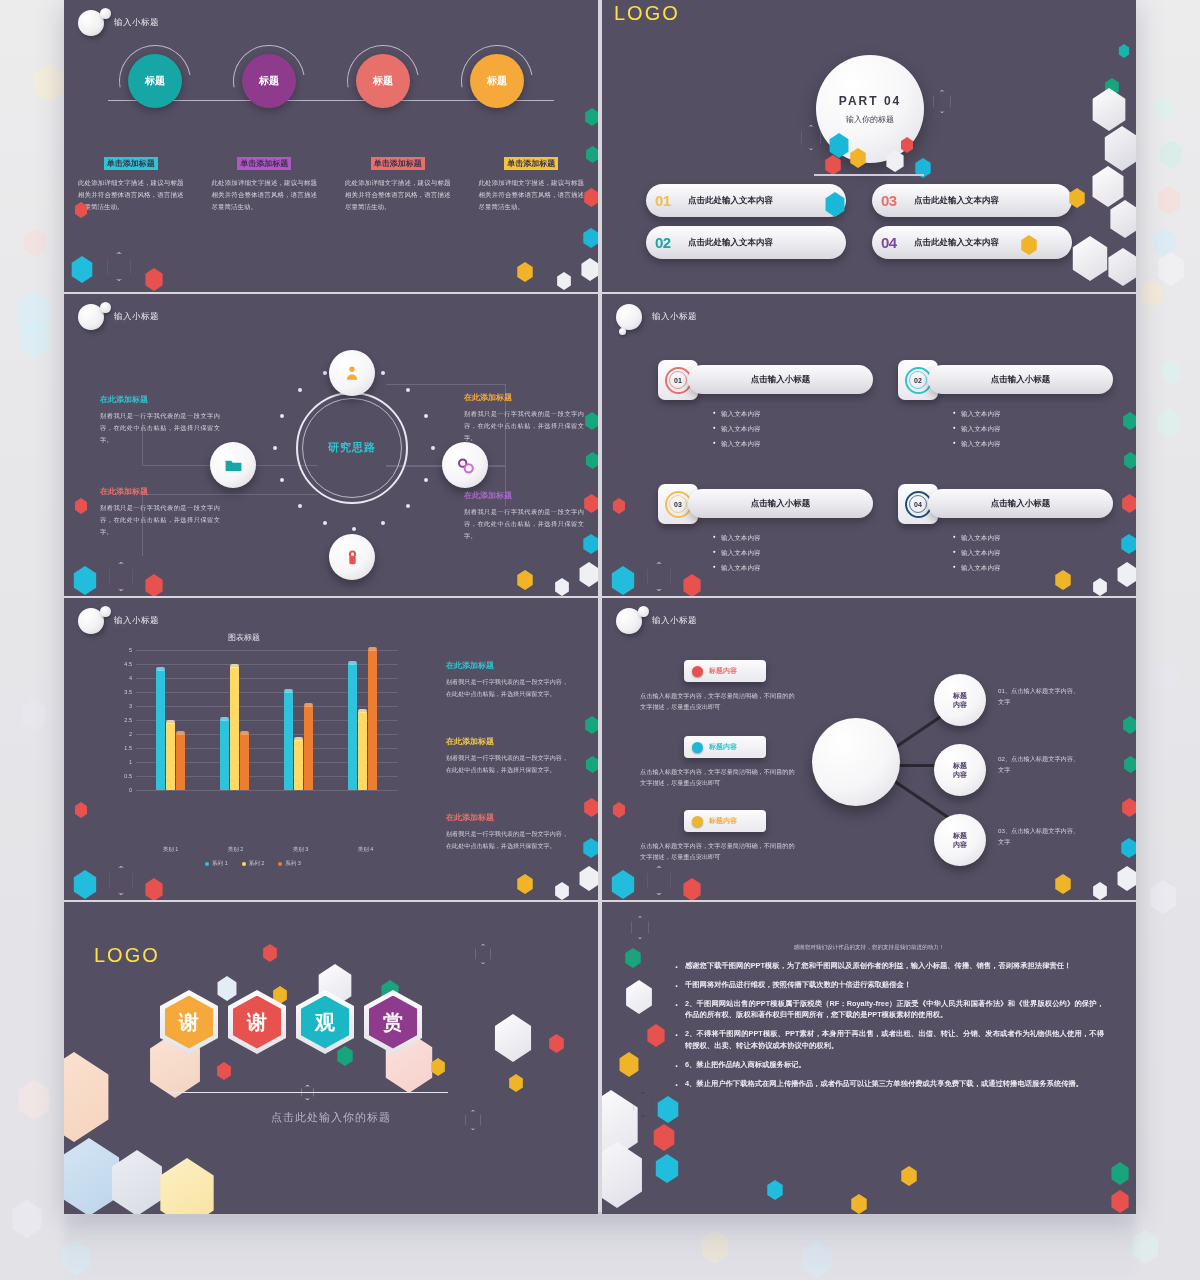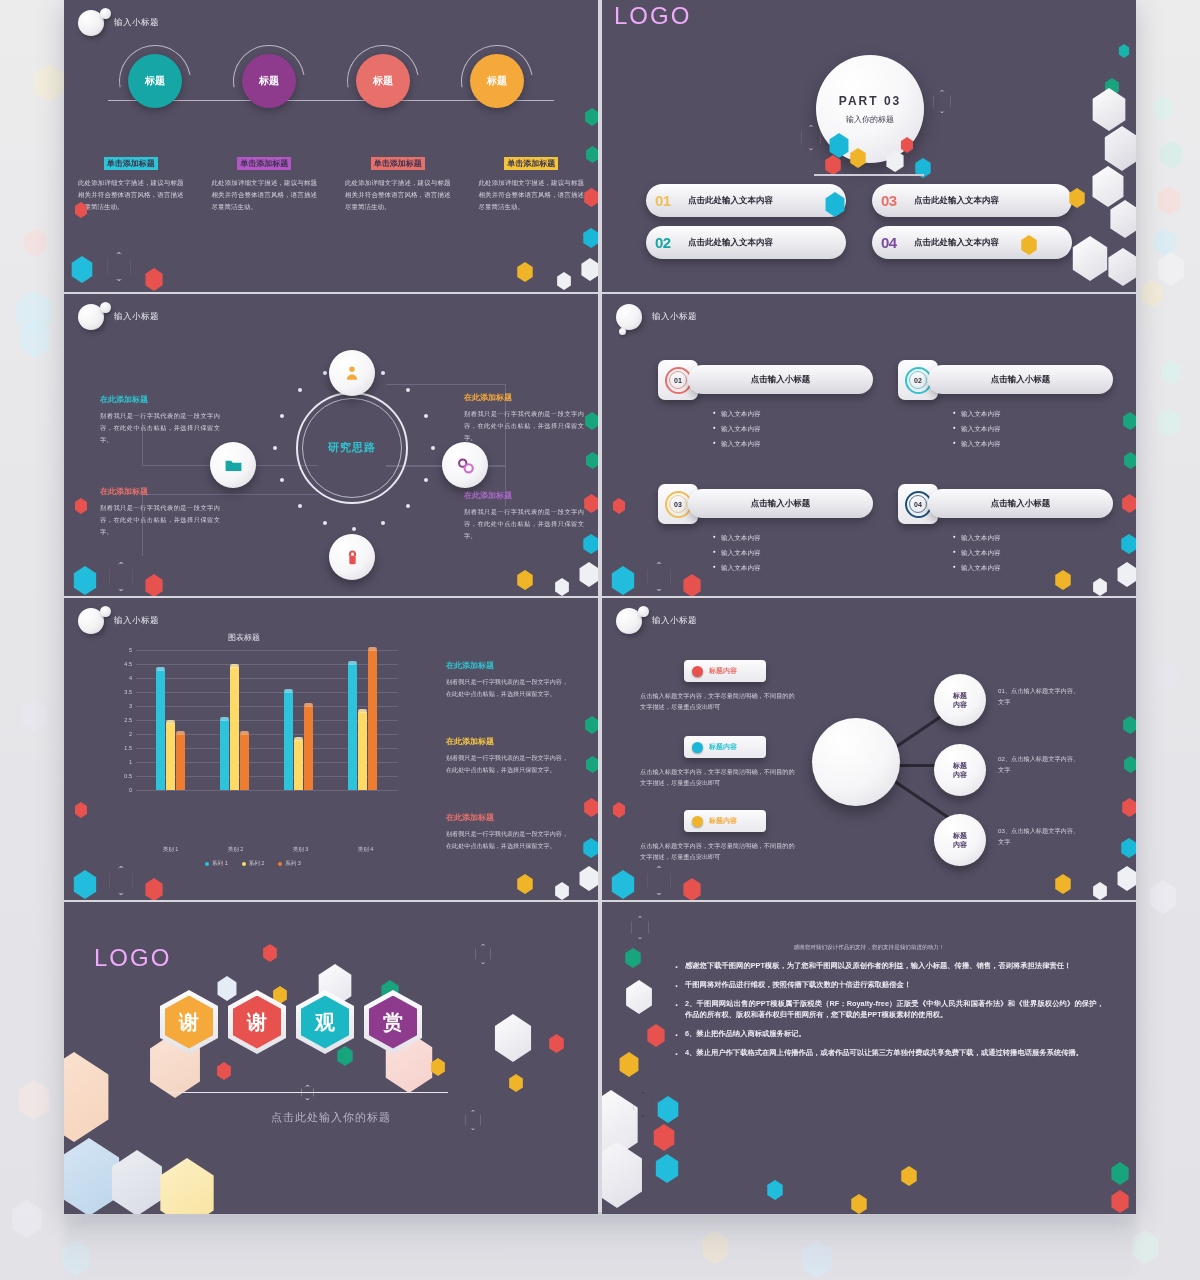--- a/index.html
+++ b/index.html
@@ -75,21 +75,21 @@
   .tl-arc { position:absolute; left:-9px; top:-9px; width:72px; height:72px;
             border:1.3px solid #cfcbd8; border-radius:50%;
             border-right-color:transparent; border-bottom-color:transparent;
             transform: rotate(35deg); opacity:.85; }
   .tl-cols { position:absolute; left:0; top:152px; width:100%; display:flex; }
   .tl-col { flex:1; padding:0 14px; text-align:center; }
   .tl-h { font-size:8px; font-weight:bold; padding:1px 3px; display:inline-block; }
   .tl-p { margin-top:7px; font-size:6.5px; line-height:1.85; color:#d9d7e1; text-align:justify; }
 
   
-  .logo { position:absolute; color:#f0abfc; font-size:24px; letter-spacing:2px;
+  .logo { position:absolute; color:#fde047; font-size:20px; letter-spacing:2px;
           font-family:"Liberation Sans", sans-serif; }
   .part-circle {
     position:absolute; left:214px; top:55px; width:108px; height:108px; border-radius:50%;
     background: radial-gradient(circle at 34% 26%, #ffffff 0%, #f7f7f9 50%, #dedde4 100%);
     box-shadow: 0 8px 18px rgba(0,0,0,.30);
     display:flex; flex-direction:column; align-items:center; justify-content:center; gap:6px;
   }
   .part-num { font-size:12px; font-weight:bold; color:#3b3646; letter-spacing:2px; }
   .part-sub { font-size:8px; color:#403b4d; }
   .pillrow { position:absolute; display:flex; gap:26px; }
@@ -387,21 +387,21 @@
         </div>
       <div class="sh" style="left:492px;top:272px;width:16px;height:18px;">
           <div class="hexshape" style="background:#eef0f4;"></div>
         </div>
     </div>
 
     <div class="slide">
       <div class="logo" style="left:12px;top:2px;">LOGO</div>
 
       <div class="part-circle">
-        <div class="part-num">PART  03</div>
+        <div class="part-num">PART  04</div>
         <div class="part-sub">输入你的标题</div>
       </div>
       <div class="sh" style="left:330px;top:90px;width:20px;height:23px;">
           <div class="hexshape" style="background:transparent;box-shadow:inset 0 0 0 1.3px #cfcbd8;"></div>
         </div>
       <div class="sh" style="left:198px;top:125px;width:22px;height:25px;">
           <div class="hexshape" style="background:transparent;box-shadow:inset 0 0 0 1.3px #cfcbd8;"></div>
         </div>
       <div class="sh" style="left:226px;top:133px;width:22px;height:25px;">
           <div class="hexshape" style="background:#1bb7d8;"></div>
@@ -1017,20 +1017,21 @@
         </div>
       <div class="thanks-sub">点击此处输入你的标题</div>
     </div>
 
     <div class="slide">
       <div class="cr-sub">感谢您对我们设计作品的支持，您的支持是我们前进的动力！</div>
       <ul class="cr-list">
         <li>感谢您下载千图网的PPT模板，为了您和千图网以及原创作者的利益，输入小标题、传播、销售，否则将承担法律责任！</li>
         <li>千图网将对作品进行维权，按照传播下载次数的十倍进行索取赔偿金！</li>
         <li>2、千图网网站出售的PPT模板属于版税类（RF：Royalty-free）正版受《中华人民共和国著作法》和《世界版权公约》的保护，作品的所有权、版权和著作权归千图网所有，您下载的是PPT模板素材的使用权。</li>
+        <li>2、不得将千图网的PPT模板、PPT素材，本身用于再出售，或者出租、出借、转让、分销、发布或者作为礼物供他人使用，不得转授权、出卖、转让本协议或本协议中的权利。</li>
         <li>6、禁止把作品纳入商标或服务标记。</li>
         <li>4、禁止用户作下载格式在网上传播作品，或者作品可以让第三方单独付费或共享免费下载，或通过转播电话服务系统传播。</li>
       </ul>
 
       <div class="sh" style="left:28px;top:14px;width:20px;height:23px;">
           <div class="hexshape" style="background:transparent;box-shadow:inset 0 0 0 1.3px #cfcbd8;"></div>
         </div>
       <div class="sh" style="left:22px;top:46px;width:18px;height:20px;">
           <div class="hexshape" style="background:#18a47c;"></div>
         </div>

